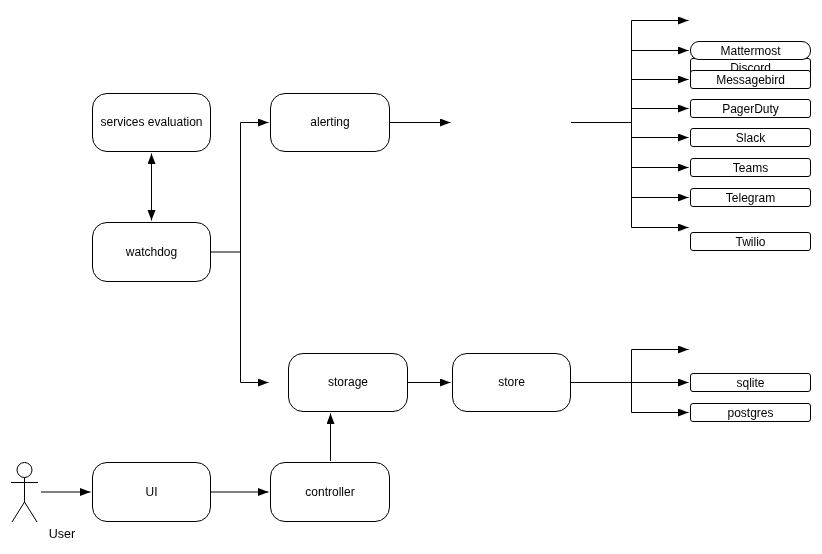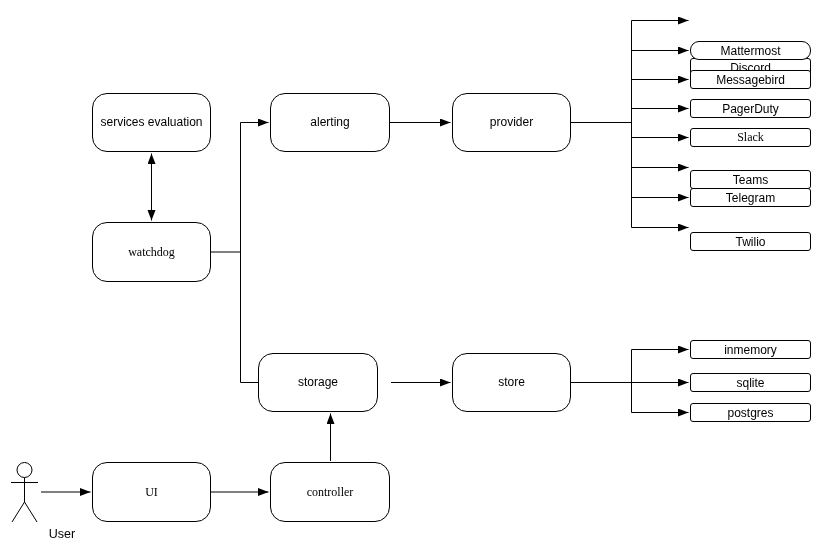--- a/index.html
+++ b/index.html
@@ -26,21 +26,21 @@
     border: 1px solid #000000;
     border-radius: 15px;
     display: flex;
     align-items: center;
     justify-content: center;
     font-size: 12px;
     text-align: center;
     line-height: 1.2;
   }
   .node.wide { width: 120px; }
-  .node.tall { height: 60px; font-family: Liberation Serif, serif; }
+  .node.tall { height: 60px; }
   .leaf {
     position: absolute;
     box-sizing: border-box;
     left: 690px;
     width: 121px;
     height: 19px;
     background: #ffffff;
     border: 1px solid #000000;
     border-radius: 3px;
     display: flex;
@@ -117,38 +117,36 @@
       <path d="M24.5 502 L37 522"></path>
     </g>
   </svg>
 
   <div class="node" style="left:92px; top:93px;">services evaluation</div>
 
   <div class="node tall" style="left:92px; top:222px;">watchdog</div>
 
   <div class="node wide" style="left:270px; top:93px;">alerting</div>
 
-  <div class="node" style="left:452px; top:93px;">provider</div>
 
-  <div class="node wide" style="left:258px; top:353px;">storage</div>
+  <div class="node wide" style="left:288px; top:353px;">storage</div>
 
   <div class="node tall" style="left:92px; top:462px;">UI</div>
 
   <div class="node" style="left:452px; top:353px;">store</div>
 
   <div class="node wide tall" style="left:270px; top:462px;">controller</div>
 
   <div class="leaf" style="top:27px;margin-top:31px;">Discord</div>
   <div class="leaf" style="top:41px;border-radius:9px;">Mattermost</div>
   <div class="leaf" style="top:70px;">Messagebird</div>
   <div class="leaf" style="top:99px;">PagerDuty</div>
-  <div class="leaf" style="top:128px;font-family:Liberation Serif, serif;">Slack</div>
-  <div class="leaf" style="top:158px;margin-top:12px;">Teams</div>
+  <div class="leaf" style="top:128px;">Slack</div>
+  <div class="leaf" style="top:158px;">Teams</div>
   <div class="leaf" style="top:188px;">Telegram</div>
   <div class="leaf" style="top:232px;">Twilio</div>
 
-  <div class="leaf" style="top:340px;">inmemory</div>
   <div class="leaf" style="top:373px;">sqlite</div>
   <div class="leaf" style="top:403px;">postgres</div>
 
   <div class="actor-label">User</div>
 
 </div>
 
 </body></html>

